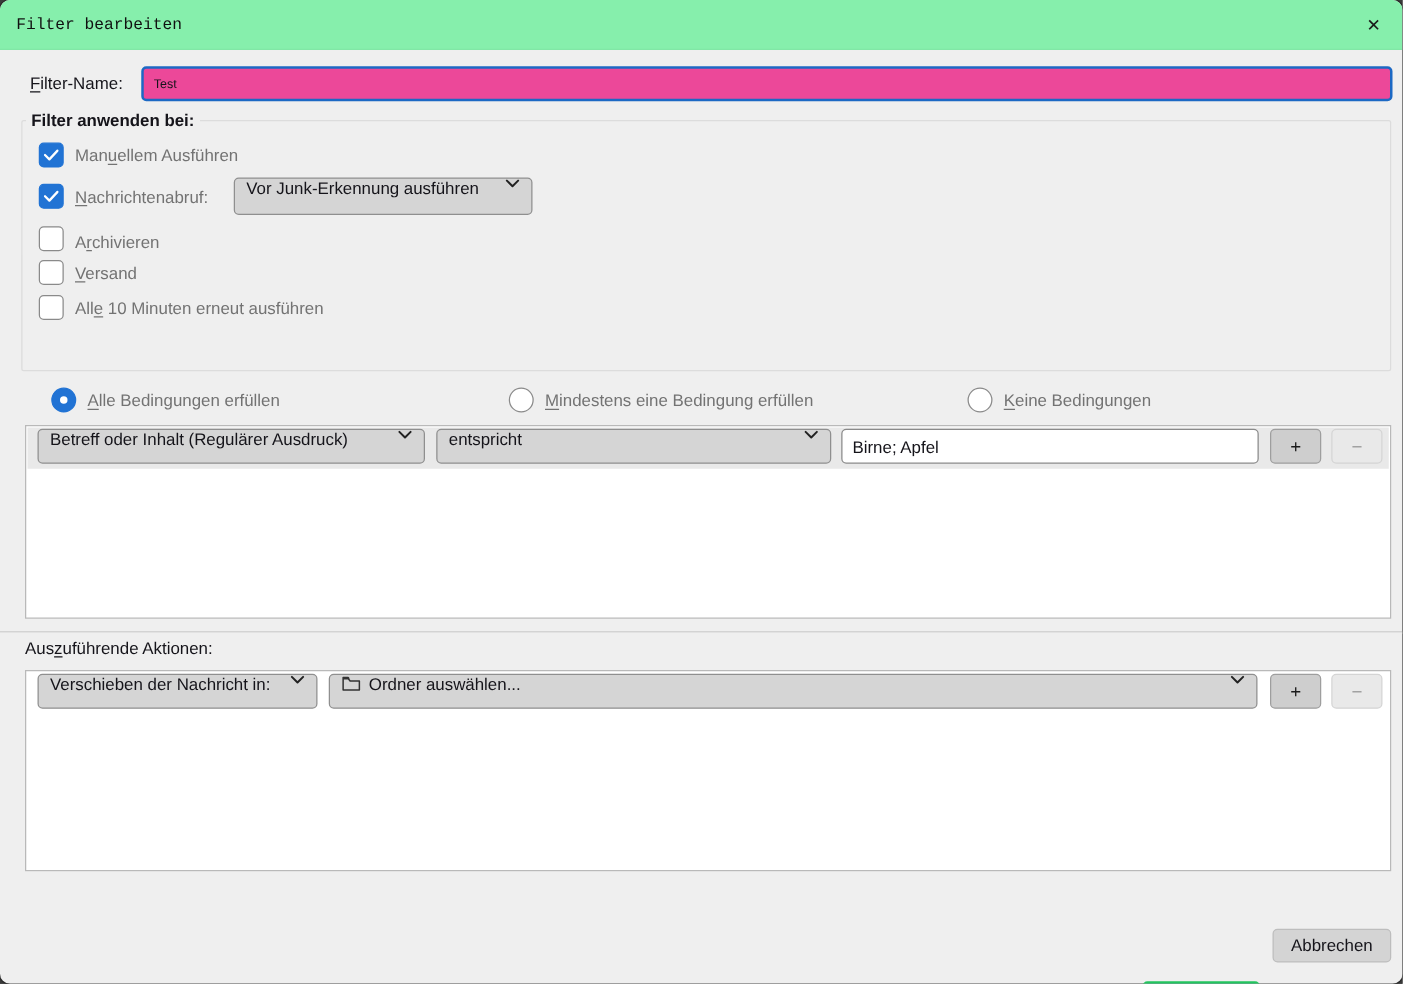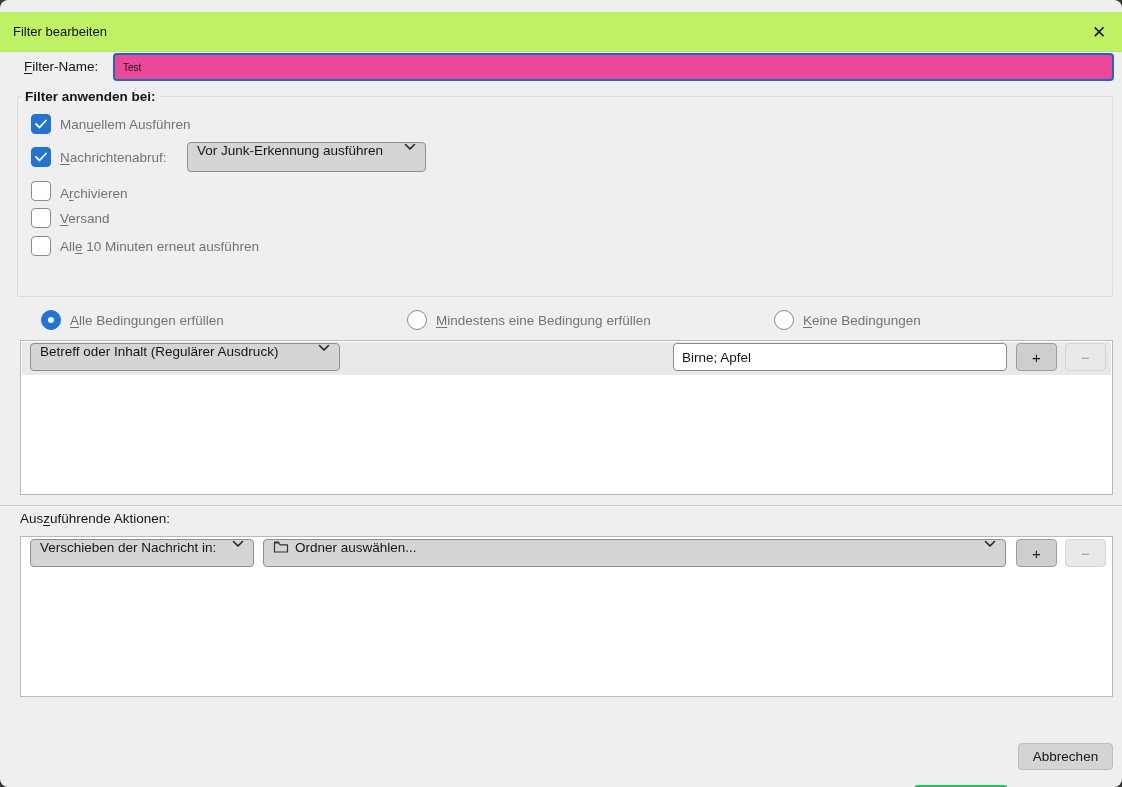--- a/index.html
+++ b/index.html
@@ -1,20 +1,20 @@
 <!DOCTYPE html>
 <html><head>
 <meta charset="utf-8">
 <style>
   html,body{margin:0;padding:0;background:#3a3a3a;font-family:"Liberation Sans",sans-serif;}
   *{box-sizing:border-box;}
   .window{position:relative;width:1122px;height:787px;background:#efefef;border-radius:8px;overflow:hidden;
           box-shadow:0 0 0 1px rgba(0,0,0,.25);}
   
-  .titlebar{position:absolute;left:0;top:12px;width:100%;height:40px;background:#bef264;border-bottom:1px solid rgba(0,0,0,.03);}
+  .titlebar{position:absolute;left:0;top:0;width:100%;height:40px;background:#86efac;border-bottom:1px solid rgba(0,0,0,.03);font-family:Liberation Mono, monospace;}
   .titlebar .title{position:absolute;left:13px;top:0;line-height:40px;font-size:13px;color:#101010;}
   .close-btn{position:absolute;right:6px;top:3px;width:34px;height:34px;display:flex;align-items:center;justify-content:center;
              font-size:17px;color:#1a1a1a;cursor:pointer;border-radius:4px;}
   
   .fname-label{position:absolute;left:24px;top:53px;height:28px;line-height:28px;font-size:13.5px;color:#15141a;}
   .fname-input{position:absolute;left:113px;top:53px;width:1001px;height:28px;border:2px solid #1c69c4;border-radius:4px;
                background:#ec4899;padding:0 8px;font-size:10px;color:#15141a;font-family:"Liberation Sans",sans-serif;outline:none;}
   
   fieldset.apply{position:absolute;left:17px;top:89px;width:1096px;height:208px;border:1px solid #dcdcdc;border-radius:2px;
                  margin:0;padding:0;background:transparent;}
@@ -143,20 +143,28 @@
     <div class="row-strip"></div>
   </div>
   <div class="dropdown ctl" style="left:30px;top:343px;width:310px;">
     <span class="dd-text">Betreff oder Inhalt (Regulärer Ausdruck)</span>
     <span class="chev">
       <svg width="12" height="8" viewBox="0 0 12 8">
           <path d="M1.5 1.5 L6 6 L10.5 1.5" fill="none" stroke="#222" stroke-width="1.6" stroke-linecap="round" stroke-linejoin="round"></path>
         </svg>
     </span>
   </div>
+  <div class="dropdown ctl" style="left:349px;top:343px;width:316px;">
+    <span class="dd-text">entspricht</span>
+    <span class="chev">
+      <svg width="12" height="8" viewBox="0 0 12 8">
+          <path d="M1.5 1.5 L6 6 L10.5 1.5" fill="none" stroke="#222" stroke-width="1.6" stroke-linecap="round" stroke-linejoin="round"></path>
+        </svg>
+    </span>
+  </div>
   <input class="text-input ctl" style="left: 673px; top: 343px; width: 334px;" type="text" value="Birne; Apfel">
   <div class="sq-btn ctl" style="left:1016px;top:343px;">+</div>
   <div class="sq-btn disabled ctl" style="left:1065px;top:343px;">−</div>
 
   <div class="separator"></div>
 
   <div class="actions-label"><span>Aus</span><span class="ak">z</span><span>uführende Aktionen:</span></div>
 
   <div class="listbox" style="left:20px;top:536px;width:1093px;height:161px;"></div>
   <div class="dropdown ctl" style="left:30px;top:539px;width:224px;">

